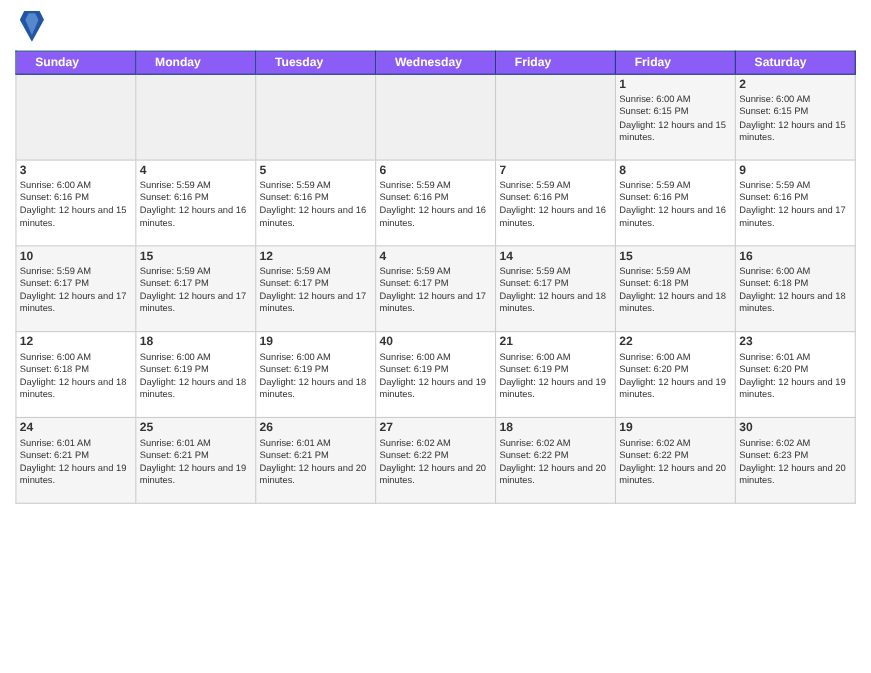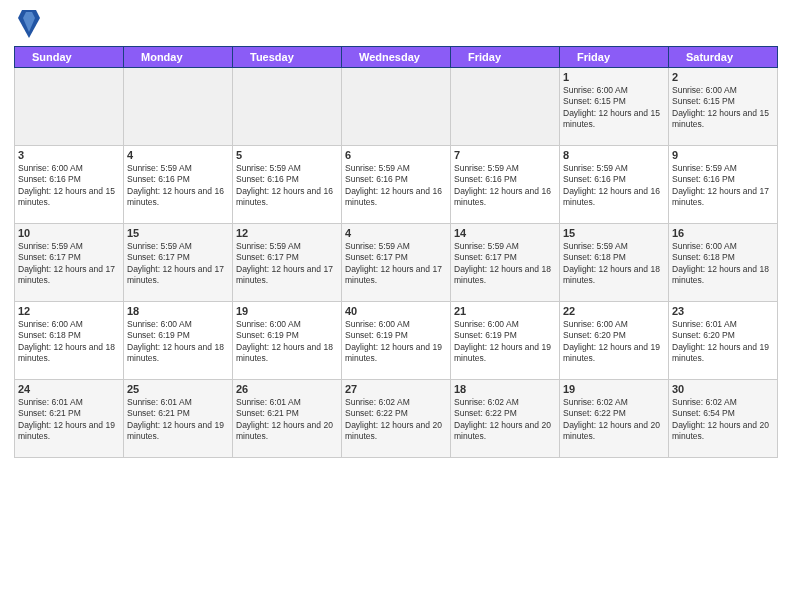--- a/index.html
+++ b/index.html
@@ -313,19 +313,19 @@
           </td>
           <td>
             <span class="day-num">19</span>
             <span style="display: block; line-height: 1.35;">Sunrise: 6:02 AM</span>
             <span style="display: block; line-height: 1.35;">Sunset: 6:22 PM</span>
             <span style="display: block; line-height: 1.35;">Daylight: 12 hours and 20 minutes.</span>
           </td>
           <td>
             <span class="day-num">30</span>
             <span style="display: block; line-height: 1.35;">Sunrise: 6:02 AM</span>
-            <span style="display: block; line-height: 1.35;">Sunset: 6:54 PM</span>
+            <span style="display: block; line-height: 1.35;">Sunset: 6:23 PM</span>
             <span style="display: block; line-height: 1.35;">Daylight: 12 hours and 20 minutes.</span>
           </td>
         </tr>
       </tbody>
   </table>
 </div>
 
 </body></html>

